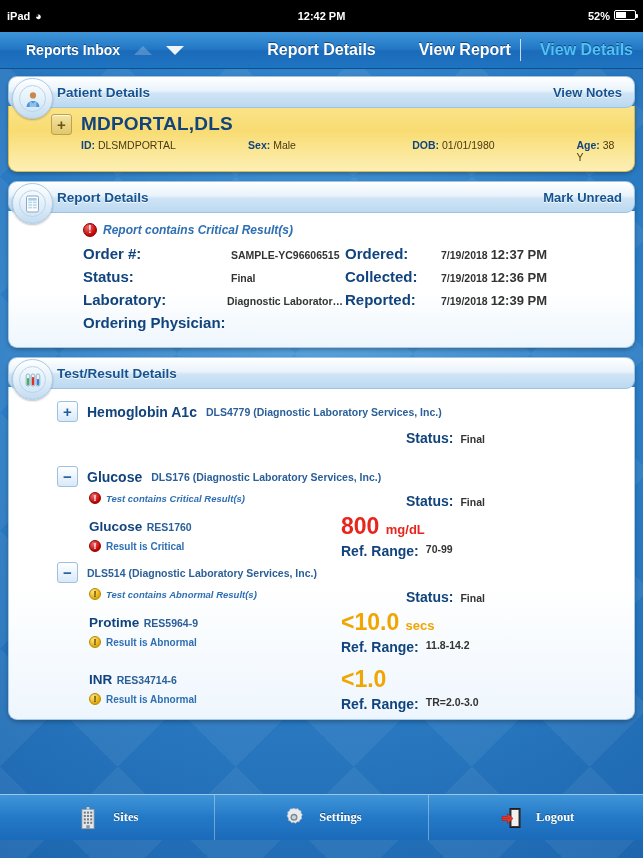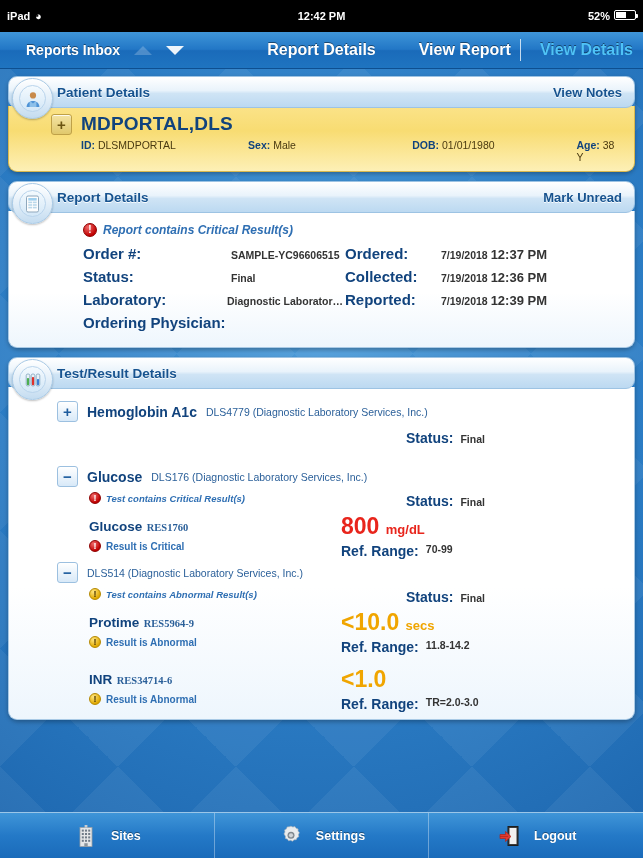--- a/index.html
+++ b/index.html
@@ -168,49 +168,50 @@
   .rd-lab.w2 { width: 96px; }
   .rd-val { font-size: 10.5px; color: #333; font-weight: bold; }
   .rd-val.trunc { max-width: 118px; overflow: hidden; white-space: nowrap; text-overflow: ellipsis; display: inline-block;}
   .rd-date { font-size: 10.5px; color: #333; font-weight: bold; }
   .rd-date .t { font-size: 13px; }
 
   
   .test-block { padding: 6px 0 4px 0; }
   .test-head { display: flex; align-items: center; gap: 9px; padding-left: 36px; }
   .test-name { font-size: 14px; font-weight: bold; color: #11437d; }
-  .test-code { font-size: 10.5px; font-weight: normal; color: #2a5f99; }
+  .test-code { font-size: 10.5px; font-weight: bold; color: #2a5f99; }
   .test-sub { display: flex; align-items: center; gap: 5px; padding-left: 68px; margin-top: 5px; }
   .test-sub .txt { font-size: 9.5px; font-style: italic; font-weight: bold; color: #2f6fb3; }
   .status-line { display: flex; align-items: baseline; gap: 7px; position: absolute; left: 385px; }
   .status-lab { font-size: 14px; font-weight: bold; color: #11437d; }
   .status-val { font-size: 10.5px; font-weight: bold; color: #333; }
   .row-rel { position: relative; }
 
   .result-row { display: flex; margin-top: 13px; padding-left: 68px; position: relative; }
   .res-left { width: 290px; }
   .res-name { font-size: 13.5px; font-weight: bold; color: #11437d; }
-  .res-code { font-size: 10.5px; font-weight: bold; color: #2a5f99; font-family: Liberation Serif, serif; }
+  .res-code { font-size: 10.5px; font-weight: bold; color: #2a5f99; }
   .res-flag { display: flex; align-items: center; gap: 5px; margin-top: 5px; }
   .res-flag .txt { font-size: 10px; font-weight: bold; color: #2f6fb3; }
   .res-right { position: absolute; left: 320px; top: -3px; }
   .res-val { font-size: 23px; font-weight: bold; line-height: 1.1; }
   .res-val .unit { font-size: 13px; font-weight: bold; }
   .res-critical { color: #e8251c; }
   .res-abnormal { color: #f0a500; }
   .res-range { margin-top: 4px; display: flex; align-items: flex-start; gap: 7px; }
   .rr-lab { font-size: 14px; font-weight: bold; color: #11437d; }
   .rr-val { font-size: 10.5px; font-weight: bold; color: #333; }
 
   
   .tabbar {
-    position: absolute; left: 0; bottom: 0; width: 643px; height: 46px; z-index: 6;
+    position: absolute; left: 0; bottom: 18px; width: 643px; height: 46px; z-index: 6;
     background: linear-gradient(to bottom, #3f95d8 0%, #2479c7 50%, #1a6bba 100%);
     border-top: 1px solid #9bc6e8;
     display: flex;
+    font-family: Liberation Serif, serif;
   }
   .tab {
     flex: 1; display: flex; align-items: center; justify-content: center; gap: 12px;
     border-right: 1px solid rgba(255,255,255,.35);
     color: #fff; font-size: 12.5px; font-weight: bold;
     text-shadow: 0 -1px 0 rgba(0,0,0,.4);
   }
   .tab:last-child { border-right: none; }
   .tab-ico { width: 26px; height: 26px; display: flex; align-items: center; justify-content: center; }
 </style>

